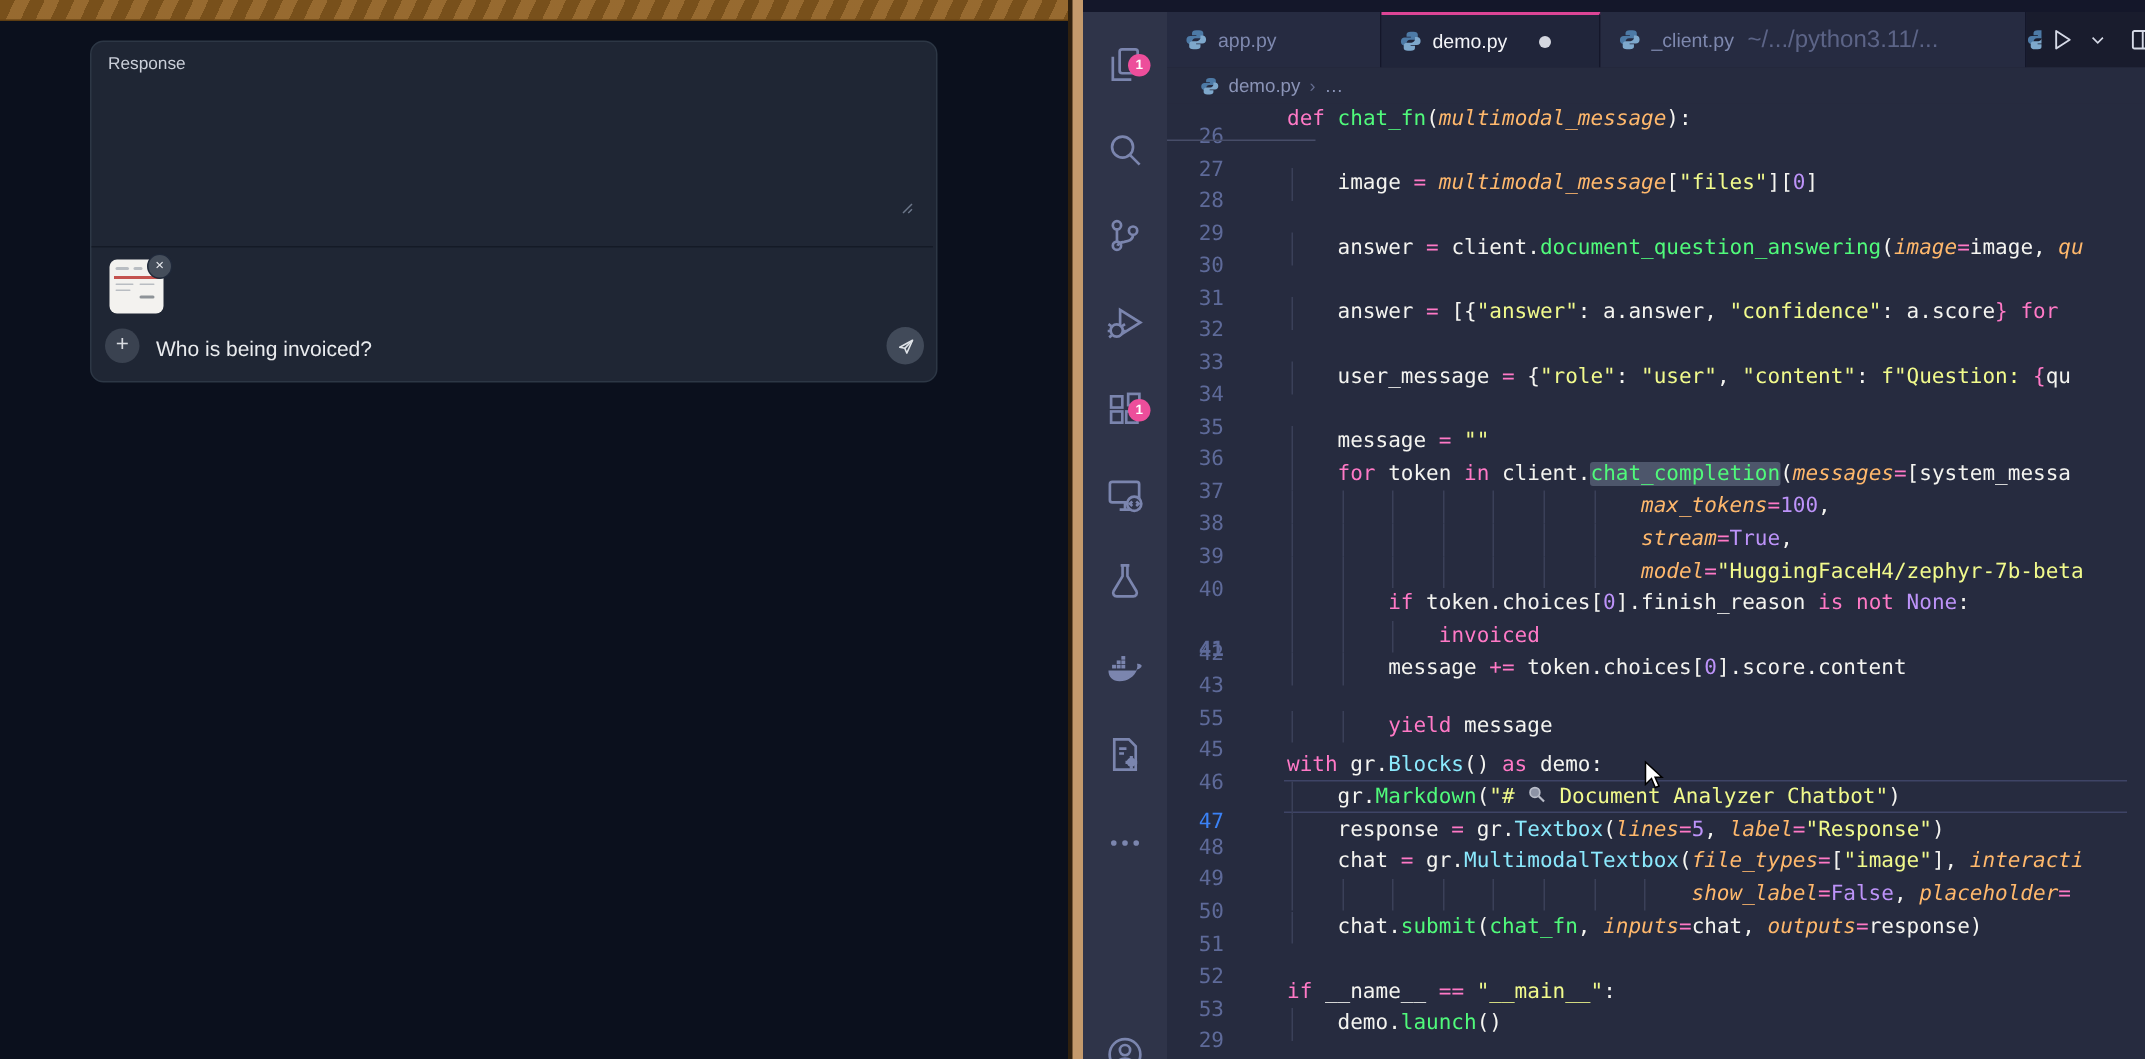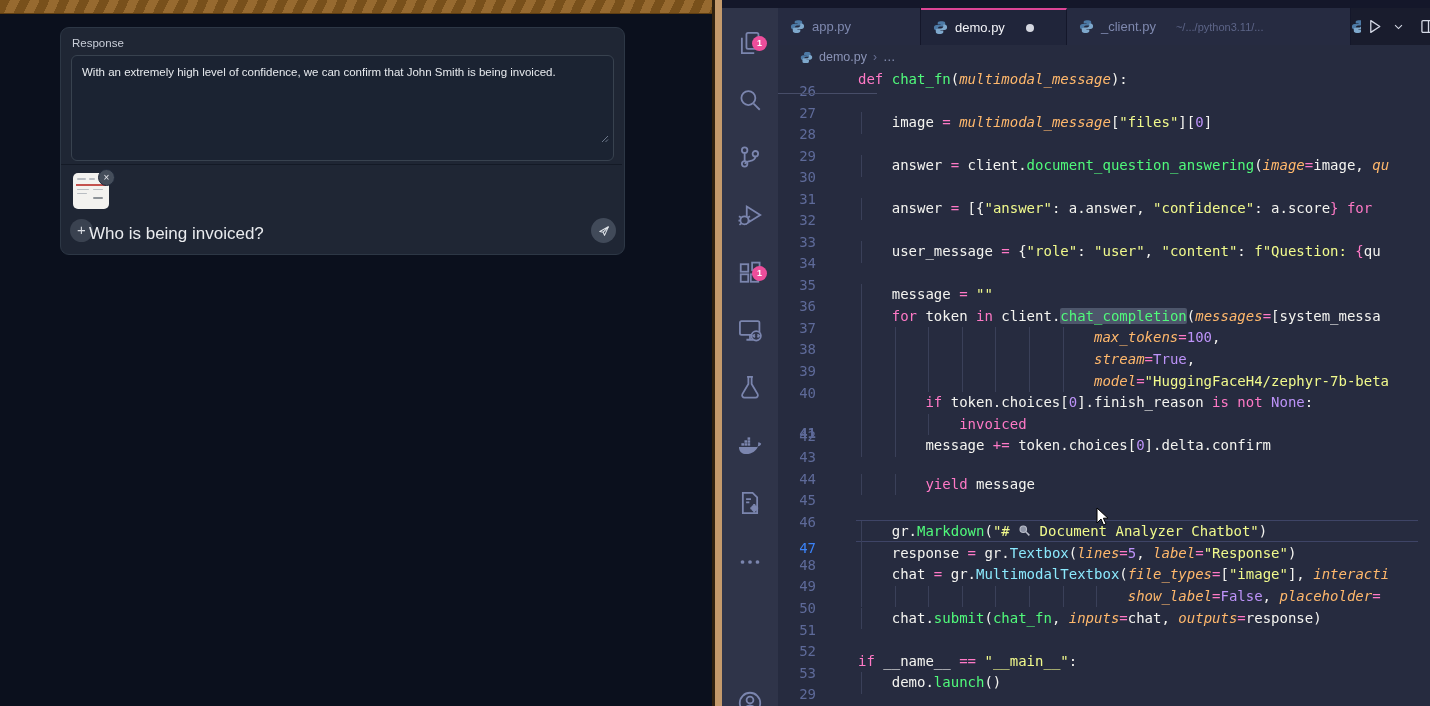--- a/index.html
+++ b/index.html
@@ -20,40 +20,40 @@
   #block-divider{position:absolute;left:0px;top:136px;width:561px;height:1px;background:#141a26;}
   #attachment-thumb{position:absolute;left:12px;top:145px;width:36px;height:36px;background:#f3f2ef;
     border-radius:5px;overflow:hidden;}
   .inv-line{position:absolute;height:2px;background:#b9bdc2;border-radius:1px;}
   .inv-red{position:absolute;height:2px;background:#c4524e;}
   #thumb-close{position:absolute;left:37px;top:141px;width:15px;height:15px;border-radius:50%;
     background:#454e5b;color:#e8eaee;font-size:10px;line-height:15px;text-align:center;
     border:1px solid #20293a;}
   #add-btn{position:absolute;left:9px;top:191px;width:23px;height:23px;border-radius:50%;
     background:#3a4250;color:#d9dce1;font-size:15px;line-height:21px;text-align:center;}
-  #chat-text{position:absolute;left:28px;top:196px;font-size:17px;color:#e9ebee;}
+  #chat-text{position:absolute;left:43px;top:196px;font-size:14px;color:#e9ebee;}
   #send-btn{position:absolute;left:530px;top:190px;width:25px;height:25px;border-radius:50%;
     background:#414a59;display:flex;align-items:center;justify-content:center;}
   
   #window-divider{position:absolute;left:712px;top:0;width:10px;height:706px;background:#c49a6c;
     border-left:3px solid #30210f;box-sizing:border-box;}
   
   #vscode{position:absolute;left:722px;top:0;width:708px;height:706px;background:#262b3f;overflow:hidden;}
   #vs-topstrip{position:absolute;left:0;top:0;width:708px;height:8px;background:#14172a;}
   #activity-bar{position:absolute;left:0;top:8px;width:56px;height:698px;background:#2f3449;overflow:hidden;}
   .act-icon{position:absolute;left:15px;width:26px;height:26px;}
   .badge{position:absolute;width:15px;height:15px;border-radius:50%;background:#ed4e9b;color:#fff;
     font-size:9px;line-height:15px;text-align:center;font-weight:bold;}
   
   #tab-bar{position:absolute;left:56px;top:8px;width:652px;height:37px;background:#191c2d;}
   .tab{position:absolute;top:0;height:37px;box-sizing:border-box;display:flex;align-items:center;
     gap:7px;padding:0 12px;font-size:13px;border-right:1px solid #14172a;}
   .tab.inactive{background:#262b41;color:#7e88ae;}
   .tab.active{background:#20253a;color:#f3f4f8;border-top:2px solid #dc4596;}
-  .tab-desc{font-size:11px;color:#5c6487;margin-left:13px;}
+  .tab-desc{font-size:16px;color:#5c6487;margin-left:2px;}
   .mod-dot{width:8px;height:8px;border-radius:50%;background:#d4d7e0;margin-left:14px;}
   .editor-actions{position:absolute;top:0;height:37px;display:flex;align-items:center;gap:10px;}
   
   #breadcrumb{position:absolute;left:56px;top:45px;width:652px;height:24px;background:#262b3f;
     display:flex;align-items:center;gap:6px;padding-left:22px;font-size:12.5px;color:#8a93b6;}
   #breadcrumb .sep{color:#666e92;font-size:12px;}
   
   #editor{position:absolute;left:56px;top:69px;width:652px;height:637px;background:#262b3f;}
   #gutter{position:absolute;left:0;top:0;width:49px;height:637px;margin-top:12px;}
   .ln-num{position:absolute;right:0;width:49px;text-align:right;padding-right:11px;box-sizing:border-box;
@@ -76,21 +76,20 @@
 </style>
 </head>
 <body>
 
 <div id="left-pane">
   <div id="browser-topbar"></div>
 
   <div id="gradio-panel">
     <div class="gr-label">Response</div>
 
-    <div id="response-box">With an extremely high level of confidence, we can confirm that John Smith is being invoiced.</div>
     <div id="resize-handle" style="left:538px;top:105px">
       <svg width="10" height="10" viewBox="0 0 10 10">
           <path d="M9 3L3 9M9 6.5L6.5 9" stroke="#6b7689" stroke-width="1"></path>
         </svg>
     </div>
 
     <div id="block-divider"></div>
 
     <div id="attachment-thumb">
       <div class="inv-line" style="left:4px;top:5px;width:9px"></div>
@@ -292,21 +291,21 @@
         <div class="ln-num" style="top: 172.32px;">34</div>
         <div class="ln-num" style="top: 193.86px;">35</div>
         <div class="ln-num" style="top: 215.4px;">36</div>
         <div class="ln-num" style="top: 236.94px;">37</div>
         <div class="ln-num" style="top: 258.48px;">38</div>
         <div class="ln-num" style="top: 280.02px;">39</div>
         <div class="ln-num" style="top: 301.56px;">40</div>
         <div class="ln-num" style="top: 342px; font-weight: bold;">41</div>
         <div class="ln-num" style="top: 344.64px;">42</div>
         <div class="ln-num" style="top: 366.18px;">43</div>
-        <div class="ln-num" style="top: 387.72px;">44</div>
+        <div class="ln-num" style="top: 387.72px;">55</div>
         <div class="ln-num" style="top: 409.26px;">45</div>
         <div class="ln-num" style="top: 430.8px;">46</div>
         <div class="ln-num cur" style="top: 457px; color: #3b82f6;">47</div>
         <div class="ln-num" style="top: 473.88px;">48</div>
         <div class="ln-num" style="top: 495.42px;">49</div>
         <div class="ln-num" style="top: 516.96px;">50</div>
         <div class="ln-num" style="top: 538.5px;">51</div>
         <div class="ln-num" style="top: 560.04px;">52</div>
         <div class="ln-num" style="top: 581.58px;">53</div>
         <div class="ln-num" style="top: 603.12px;">29</div>
@@ -324,23 +323,24 @@
         <div class="code-line" style="top: 150.78px;"></div>
         <div class="code-line" style="top: 172.32px;"><span class="guide" style="left: 3px;"></span><span class="tk-w">    user_message </span><span class="tk-k">=</span><span class="tk-w"> {</span><span class="tk-s">"role"</span><span class="tk-w">: </span><span class="tk-s">"user"</span><span class="tk-w">, </span><span class="tk-s">"content"</span><span class="tk-w">: </span><span class="tk-s">f</span><span class="tk-s">"Question: </span><span class="tk-k">{</span><span class="tk-w">qu</span></div>
         <div class="code-line" style="top: 193.86px;"></div>
         <div class="code-line" style="top: 215.4px;"><span class="guide" style="left: 3px;"></span><span class="tk-w">    message </span><span class="tk-k">=</span><span class="tk-w"> </span><span class="tk-s">""</span></div>
         <div class="code-line" style="top: 236.94px;"><span class="guide" style="left: 3px;"></span><span class="tk-w">    </span><span class="tk-k">for</span><span class="tk-w"> token </span><span class="tk-k">in</span><span class="tk-w"> client.</span><span class="tk-h">chat_completion</span><span class="tk-w">(</span><span class="tk-p">messages</span><span class="tk-k">=</span><span class="tk-w">[system_messa</span></div>
         <div class="code-line" style="top: 258.48px;"><span class="guide" style="left: 3px;"></span><span class="guide" style="left: 36.6064px;"></span><span class="guide" style="left: 70.2128px;"></span><span class="guide" style="left: 103.819px;"></span><span class="guide" style="left: 137.426px;"></span><span class="guide" style="left: 171.032px;"></span><span class="guide" style="left: 204.638px;"></span><span class="tk-w">                            </span><span class="tk-p">max_tokens</span><span class="tk-k">=</span><span class="tk-n">100</span><span class="tk-w">,</span></div>
         <div class="code-line" style="top: 280.02px;"><span class="guide" style="left: 3px;"></span><span class="guide" style="left: 36.6064px;"></span><span class="guide" style="left: 70.2128px;"></span><span class="guide" style="left: 103.819px;"></span><span class="guide" style="left: 137.426px;"></span><span class="guide" style="left: 171.032px;"></span><span class="guide" style="left: 204.638px;"></span><span class="tk-w">                            </span><span class="tk-p">stream</span><span class="tk-k">=</span><span class="tk-n">True</span><span class="tk-w">,</span></div>
         <div class="code-line" style="top: 301.56px;"><span class="guide" style="left: 3px;"></span><span class="guide" style="left: 36.6064px;"></span><span class="guide" style="left: 70.2128px;"></span><span class="guide" style="left: 103.819px;"></span><span class="guide" style="left: 137.426px;"></span><span class="guide" style="left: 171.032px;"></span><span class="guide" style="left: 204.638px;"></span><span class="tk-w">                            </span><span class="tk-p">model</span><span class="tk-k">=</span><span class="tk-s">"HuggingFaceH4/zephyr-7b-beta"</span></div>
         <div class="code-line" style="top: 323.1px;"><span class="guide" style="left: 3px;"></span><span class="guide" style="left: 36.6064px;"></span><span class="tk-w">        </span><span class="tk-k">if</span><span class="tk-w"> token.choices[</span><span class="tk-n">0</span><span class="tk-w">].finish_reason </span><span class="tk-k">is</span><span class="tk-w"> </span><span class="tk-k">not</span><span class="tk-w"> </span><span class="tk-n">None</span><span class="tk-w">:</span></div>
         <div class="code-line" style="top: 344.64px;"><span class="guide" style="left: 3px;"></span><span class="guide" style="left: 36.6064px;"></span><span class="guide" style="left: 70.2128px;"></span><span class="tk-w">            </span><span class="tk-k">invoiced</span></div>
-        <div class="code-line" style="top: 366.18px;"><span class="guide" style="left: 3px;"></span><span class="guide" style="left: 36.6064px;"></span><span class="tk-w">        message </span><span class="tk-k">+=</span><span class="tk-w"> token.choices[</span><span class="tk-n">0</span><span class="tk-w">].delta.confirm</span></div>
+        <div class="code-line" style="top: 366.18px;"><span class="guide" style="left: 3px;"></span><span class="guide" style="left: 36.6064px;"></span><span class="tk-w">        message </span><span class="tk-k">+=</span><span class="tk-w"> token.choices[</span><span class="tk-n">0</span><span class="tk-w">].score.content</span></div>
         <div class="code-line" style="top: 387.72px; margin-top: 17px;"><span class="guide" style="left: 3px;"></span><span class="guide" style="left: 36.6064px;"></span><span class="tk-w">        </span><span class="tk-k">yield</span><span class="tk-w"> message</span></div>
         <div class="code-line" style="top: 409.26px;"></div>
+        <div class="code-line" style="top: 430.8px;"><span class="tk-k">with</span><span class="tk-w"> gr.</span><span class="tk-c">Blocks</span><span class="tk-w">() </span><span class="tk-k">as</span><span class="tk-w"> demo:</span></div>
         <div class="code-line" style="top: 452.34px;"><span class="guide" style="left: 3px;"></span><span class="tk-w">    gr.</span><span class="tk-f">Markdown</span><span class="tk-w">(</span><span class="tk-s">"# </span><svg width="13" height="13" viewBox="0 0 16 16" style="display: inline-block; vertical-align: -1px;">
             <circle cx="6.5" cy="6.5" r="4" stroke="#b9bdc9" fill="#8d93a5" stroke-width="1.4"></circle>
             <path d="M9.6 9.6L14 14" stroke="#b9bdc9" stroke-width="1.8"></path>
           </svg><span class="tk-s"> Document Analyzer Chatbot"</span><span class="tk-w">)</span></div>
         <div class="code-line" style="top: 473.88px;"><span class="guide" style="left: 3px;"></span><span class="tk-w">    response </span><span class="tk-k">=</span><span class="tk-w"> gr.</span><span class="tk-c">Textbox</span><span class="tk-w">(</span><span class="tk-p">lines</span><span class="tk-k">=</span><span class="tk-n">5</span><span class="tk-w">, </span><span class="tk-p">label</span><span class="tk-k">=</span><span class="tk-s">"Response"</span><span class="tk-w">)</span></div>
         <div class="code-line" style="top: 495.42px;"><span class="guide" style="left: 3px;"></span><span class="tk-w">    chat </span><span class="tk-k">=</span><span class="tk-w"> gr.</span><span class="tk-c">MultimodalTextbox</span><span class="tk-w">(</span><span class="tk-p">file_types</span><span class="tk-k">=</span><span class="tk-w">[</span><span class="tk-s">"image"</span><span class="tk-w">], </span><span class="tk-p">interactiv</span></div>
         <div class="code-line" style="top: 516.96px;"><span class="guide" style="left: 3px;"></span><span class="guide" style="left: 36.6064px;"></span><span class="guide" style="left: 70.2128px;"></span><span class="guide" style="left: 103.819px;"></span><span class="guide" style="left: 137.426px;"></span><span class="guide" style="left: 171.032px;"></span><span class="guide" style="left: 204.638px;"></span><span class="guide" style="left: 238.245px;"></span><span class="tk-w">                                </span><span class="tk-p">show_label</span><span class="tk-k">=</span><span class="tk-n">False</span><span class="tk-w">, </span><span class="tk-p">placeholder</span><span class="tk-k">=</span></div>
         <div class="code-line" style="top: 538.5px;"><span class="guide" style="left: 3px;"></span><span class="tk-w">    chat.</span><span class="tk-f">submit</span><span class="tk-w">(</span><span class="tk-f">chat_fn</span><span class="tk-w">, </span><span class="tk-p">inputs</span><span class="tk-k">=</span><span class="tk-w">chat, </span><span class="tk-p">outputs</span><span class="tk-k">=</span><span class="tk-w">response)</span></div>
         <div class="code-line" style="top: 560.04px;"></div>
         <div class="code-line" style="top: 581.58px;"><span class="tk-k">if</span><span class="tk-w"> __name__ </span><span class="tk-k">==</span><span class="tk-w"> </span><span class="tk-s">"__main__"</span><span class="tk-w">:</span></div>

